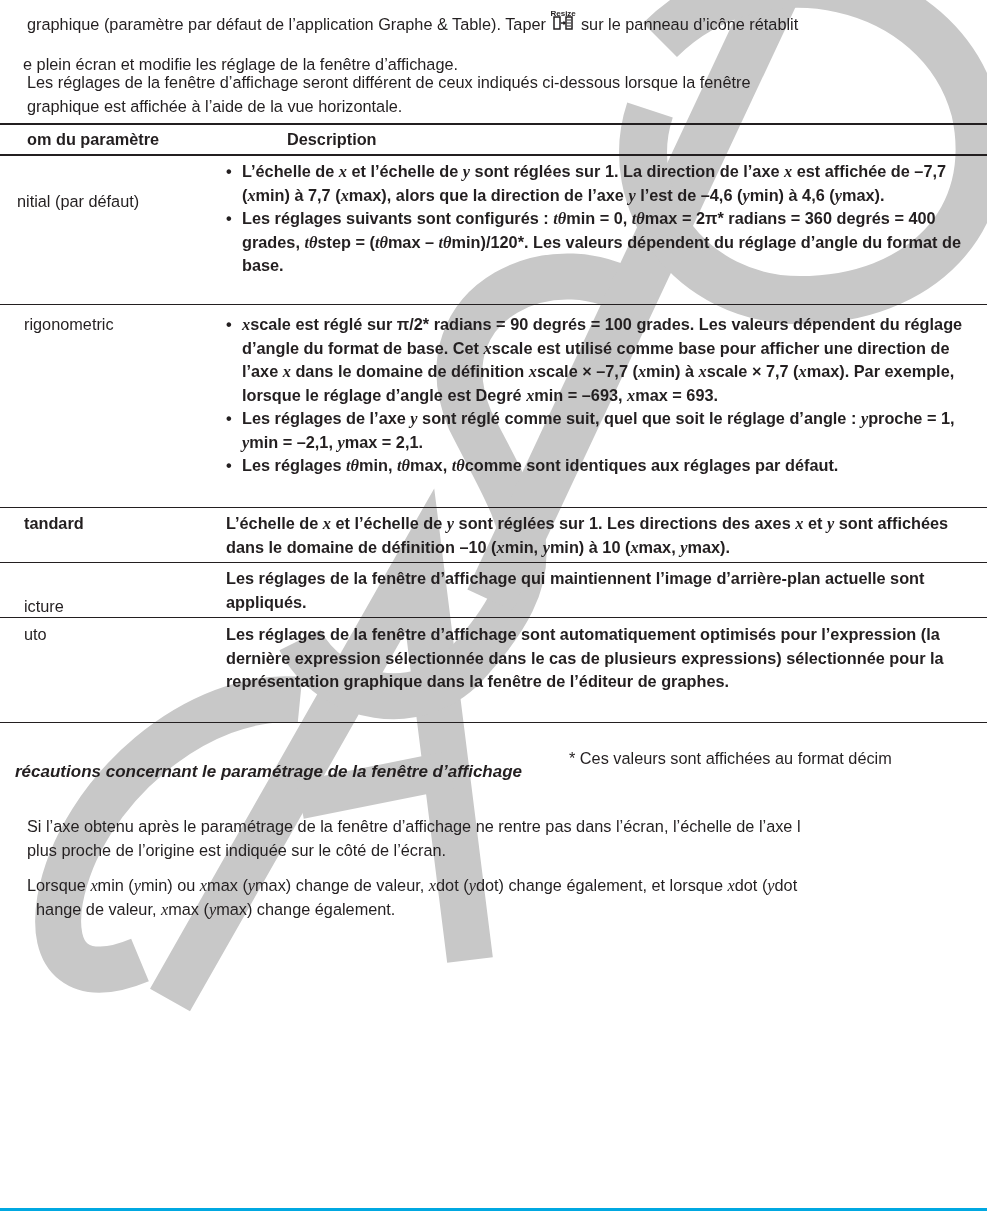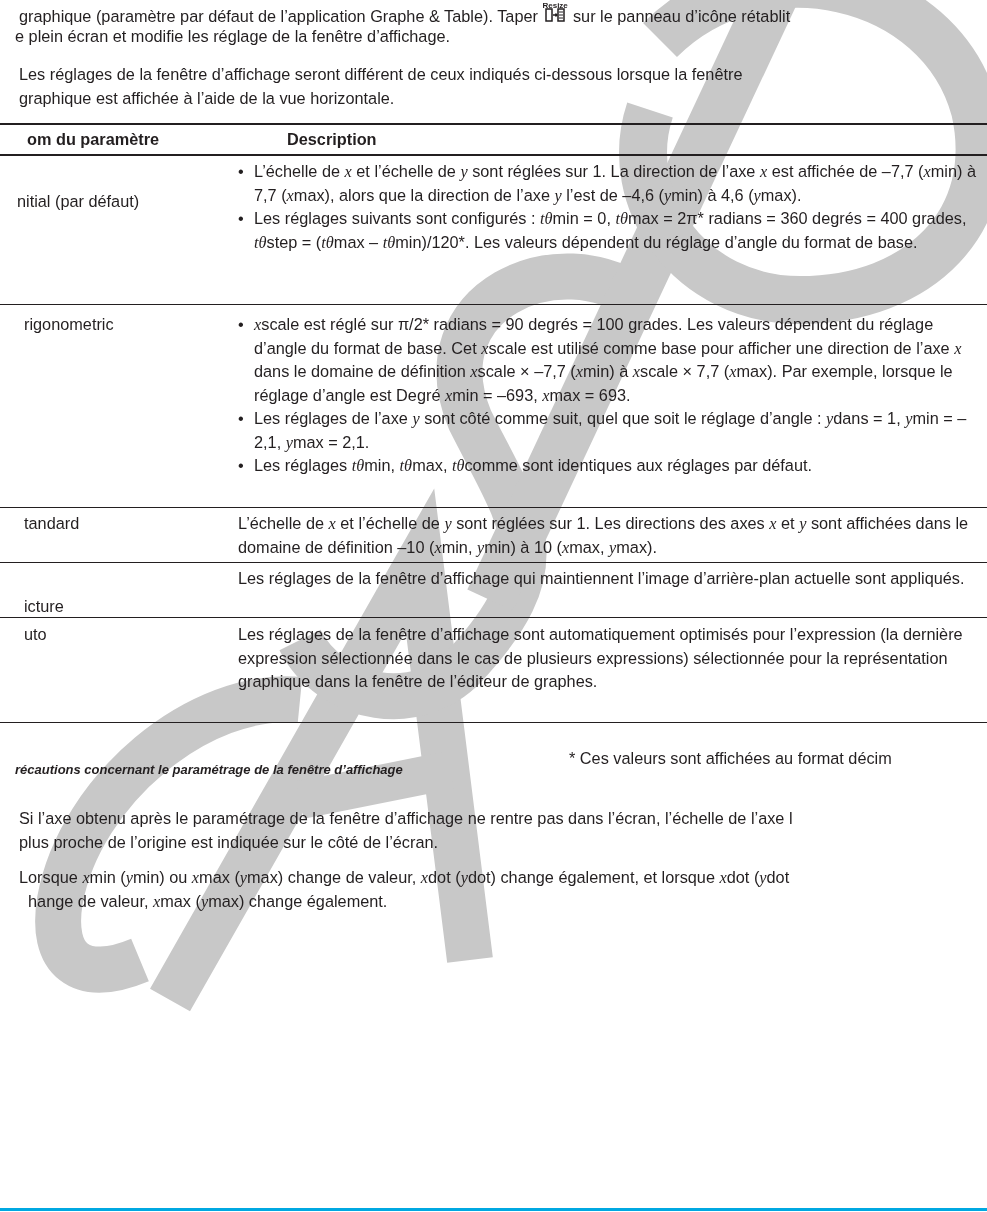--- a/index.html
+++ b/index.html
@@ -1,33 +1,33 @@
 <!DOCTYPE html>
 <html><head>
 <meta charset="utf-8">
 <style>
   html, body { margin:0; padding:0; background:#fff; }
   body { width:987px; height:1212px; position:relative; overflow:hidden;
          font-family:"Liberation Sans", sans-serif; color:#231f20; font-size:16.3px; }
   .wm { position:absolute; left:0; top:0; width:987px; height:1212px; pointer-events:none; z-index:0; }
   .content { position:absolute; left:0; top:0; width:987px; z-index:1; }
-  p.para { margin:4px; position:absolute; left:15px; line-height:24px; }
+  p.para { margin:12px; position:absolute; left:15px; line-height:24px; }
   .ser { font-family:"Liberation Serif", serif; font-style:italic; }
   .resize-wrap { display:inline-block; position:relative; width:26px; height:14px; vertical-align:baseline; }
   .resize-lbl { position:absolute; top:-14px; left:0; font-size:8px; font-weight:bold; }
   .resize-ico { position:absolute; top:0; left:3px; width:20px; height:14px; }
   .rule { position:absolute; left:0; width:987px; background:#231f20; }
   .cell { position:absolute; line-height:23.5px; }
   .name { left:24px; }
-  .desc { left:238px; width:745px; }
+  .desc { left:226px; width:745px;font-weight:bold; }
   .bul { position:relative; padding-left:16px; }
   .bul::before { content:"•"; position:absolute; left:0; }
   .hdr { font-weight:bold; }
   .foot { position:absolute; left:569px; top:746px; line-height:24px; }
-  .h2 { position:absolute; left:15px; top:762px; font-weight:bold; font-style:italic; font-size:13px; }
+  .h2 { position:absolute; left:15px; top:762px; font-weight:bold; font-style:italic; font-size:17px; }
   .bar { position:absolute; left:0; top:1208px; width:987px; height:3px; background:#00a8e1; }
 </style>
 </head>
 <body>
 
 <svg class="wm" viewBox="0 0 987 1212">
   <g fill="none" stroke="#c8c8c8" stroke-width="46" stroke-linecap="butt">
 
     <path d="M300 700 C 200 690, 80 790, 60 900 C 50 960, 80 985, 140 960"></path>
 
@@ -45,46 +45,46 @@
 <div class="content">
 
   <p class="para" style="top:0px;">
     <span>graphique (paramètre par défaut de l’application Graphe &amp; Table). Taper </span><span class="resize-wrap"><span class="resize-lbl">Resize</span><svg class="resize-ico" viewBox="0 0 20 14">
           <rect x="1" y="1" width="6" height="12" fill="none" stroke="#231f20" stroke-width="1.5"></rect>
           <rect x="13" y="1" width="6" height="12" fill="none" stroke="#231f20" stroke-width="1.5"></rect>
           <path d="M8 7 H12 M10.5 5.5 L12 7 L10.5 8.5" stroke="#231f20" stroke-width="1.3" fill="none"></path>
           <path d="M14 4 H18 M14 7 H18 M14 10 H18" stroke="#231f20" stroke-width="1"></path>
         </svg></span><span> sur le panneau d’icône rétablit</span>
   </p>
-  <p class="para" style="top:20px; left:11px;"> e plein écran et modifie les réglage de la fenêtre d’affichage.</p>
+  <p class="para" style="top:40px; left:11px;"> e plein écran et modifie les réglage de la fenêtre d’affichage.</p>
   <p class="para" style="top:58px;">Les réglages de la fenêtre d’affichage seront différent de ceux indiqués ci-dessous lorsque la fenêtre</p>
   <p class="para" style="top:82px;">graphique est affichée à l’aide de la vue horizontale.</p>
 
   <div>
     <div class="rule" style="top:123px;height:2px;"></div>
     <div class="cell name hdr" style="top:128px;left:27px;">om du paramètre</div>
     <div class="cell desc hdr" style="top:128px;left:239px;margin-left:48px;">Description</div>
     <div class="rule" style="top:154px;height:2px;"></div>
 
     <div class="cell name" style="top:160px;left:17px;margin-top:30px;">nitial (par défaut)</div>
     <div class="cell desc" style="top:160px;">
       <div class="bul"><span>L’échelle de </span><span class="ser">x</span><span> et l’échelle de </span><span class="ser">y</span><span> sont réglées sur 1. La direction de l’axe </span><span class="ser">x</span><span> est affichée de –7,7 (</span><span class="ser">x</span><span>min) à 7,7 (</span><span class="ser">x</span><span>max), alors que la direction de l’axe </span><span class="ser">y</span><span> l’est de –4,6 (</span><span class="ser">y</span><span>min) à 4,6 (</span><span class="ser">y</span><span>max).</span></div>
       <div class="bul"><span>Les réglages suivants sont configurés : </span><span class="ser">tθ</span><span>min = 0, </span><span class="ser">tθ</span><span>max = 2π* radians = 360 degrés = 400 grades, </span><span class="ser">tθ</span><span>step = (</span><span class="ser">tθ</span><span>max – </span><span class="ser">tθ</span><span>min)/120*. Les valeurs dépendent du réglage d’angle du format de base.</span></div>
     </div>
     <div class="rule" style="top:304px;height:1px;"></div>
 
     <div class="cell name" style="top:313px;">rigonometric</div>
     <div class="cell desc" style="top:313px;">
       <div class="bul"><span></span><span class="ser">x</span><span>scale est réglé sur π/2* radians = 90 degrés = 100 grades. Les valeurs dépendent du réglage d’angle du format de base. Cet </span><span class="ser">x</span><span>scale est utilisé comme base pour afficher une direction de l’axe </span><span class="ser">x</span><span> dans le domaine de définition </span><span class="ser">x</span><span>scale × –7,7 (</span><span class="ser">x</span><span>min) à </span><span class="ser">x</span><span>scale × 7,7 (</span><span class="ser">x</span><span>max). Par exemple, lorsque le réglage d’angle est Degré </span><span class="ser">x</span><span>min = –693, </span><span class="ser">x</span><span>max = 693.</span></div>
-      <div class="bul"><span>Les réglages de l’axe </span><span class="ser">y</span><span> sont côté comme suit, quel que soit le réglage d’angle : </span><span class="ser">y</span><span>dans = 1, </span><span class="ser">y</span><span>min = –2,1, </span><span class="ser">y</span><span>max = 2,1.</span></div>
+      <div class="bul"><span>Les réglages de l’axe </span><span class="ser">y</span><span> sont réglé comme suit, quel que soit le réglage d’angle : </span><span class="ser">y</span><span>proche = 1, </span><span class="ser">y</span><span>min = –2,1, </span><span class="ser">y</span><span>max = 2,1.</span></div>
       <div class="bul"><span>Les réglages </span><span class="ser">tθ</span><span>min, </span><span class="ser">tθ</span><span>max, </span><span class="ser">tθ</span><span>comme sont identiques aux réglages par défaut.</span></div>
     </div>
     <div class="rule" style="top:507px;height:1px;"></div>
 
-    <div class="cell name" style="top:512px;">tandard</div>
+    <div class="cell name" style="top:512px;font-weight:bold;">tandard</div>
     <div class="cell desc" style="top:512px;"><span>L’échelle de </span><span class="ser">x</span><span> et l’échelle de </span><span class="ser">y</span><span> sont réglées sur 1. Les directions des axes </span><span class="ser">x</span><span> et </span><span class="ser">y</span><span> sont affichées dans le domaine de définition –10 (</span><span class="ser">x</span><span>min, </span><span class="ser">y</span><span>min) à 10 (</span><span class="ser">x</span><span>max, </span><span class="ser">y</span><span>max).</span></div>
     <div class="rule" style="top:562px;height:1px;"></div>
 
     <div class="cell name" style="top:567px;margin-top:28px;">icture</div>
     <div class="cell desc" style="top:567px;"><span>Les réglages de la fenêtre d’affichage qui maintiennent l’image d’arrière-plan actuelle sont appliqués.</span></div>
     <div class="rule" style="top:617px;height:1px;"></div>
 
     <div class="cell name" style="top:623px;">uto</div>
     <div class="cell desc" style="top:623px;"><span>Les réglages de la fenêtre d’affichage sont automatiquement optimisés pour l’expression (la dernière expression sélectionnée dans le cas de plusieurs expressions) sélectionnée pour la représentation graphique dans la fenêtre de l’éditeur de graphes.</span></div>
     <div class="rule" style="top:722px;height:1px;"></div>

